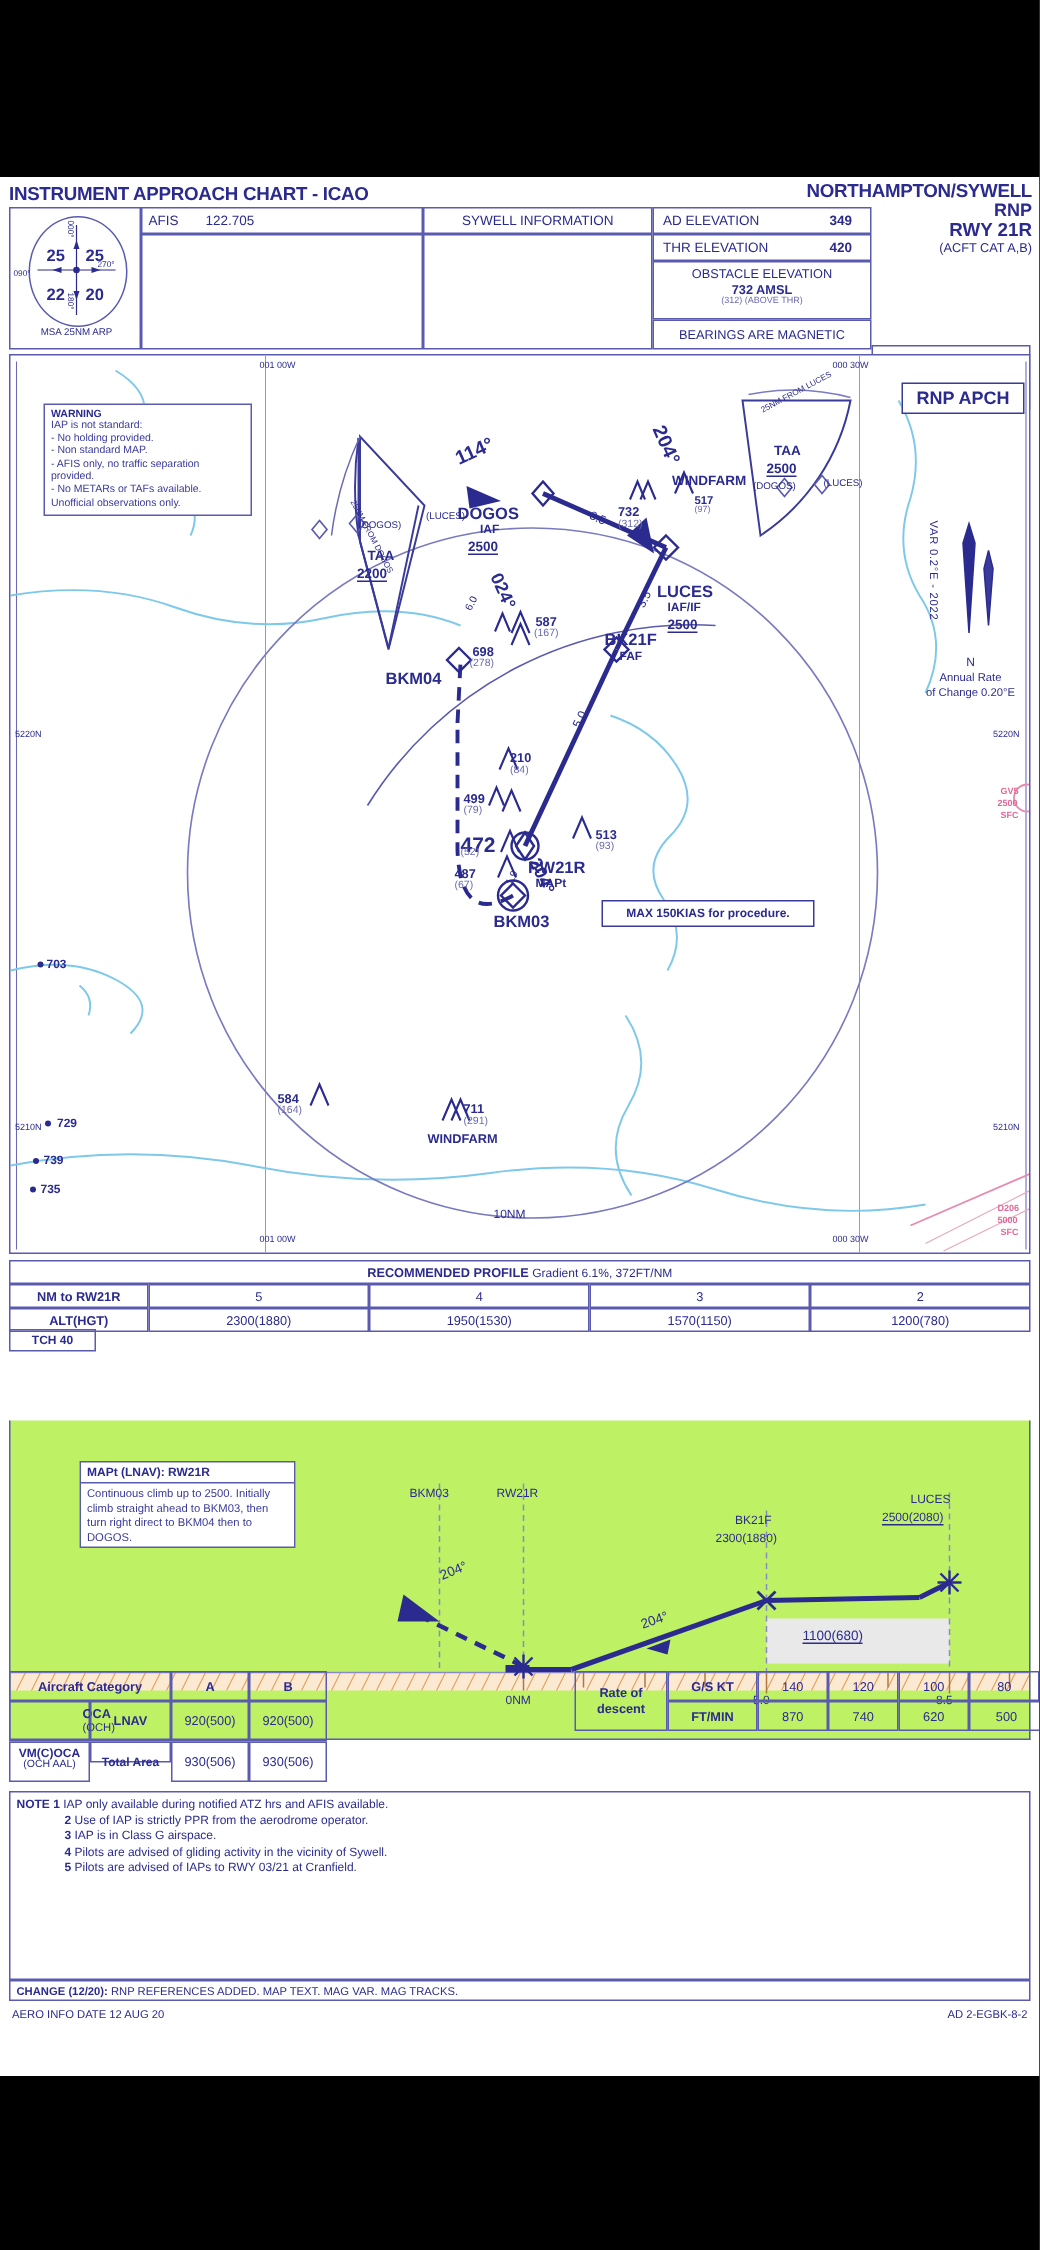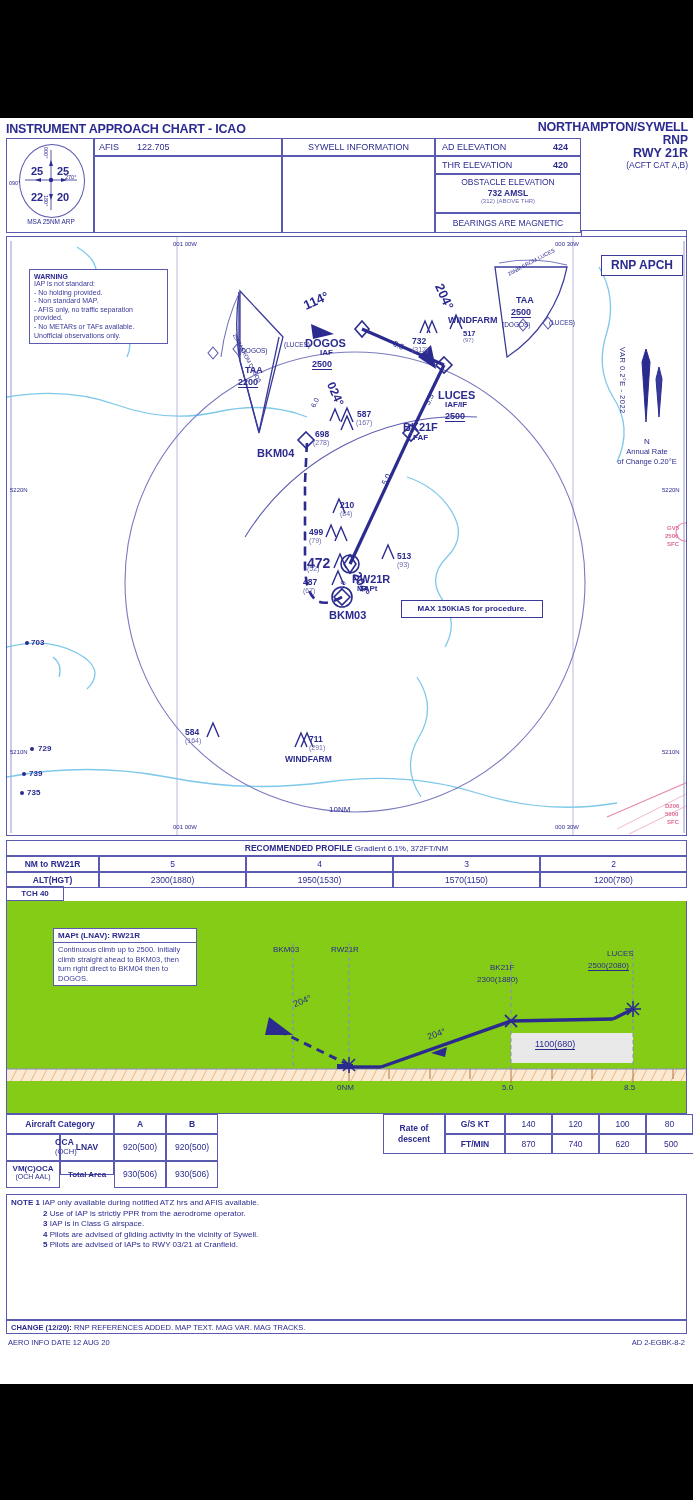--- a/index.html
+++ b/index.html
@@ -58,21 +58,21 @@
   
   .proft{position:absolute;left:6px;top:722px;width:681px;}
   .prow{display:flex;}
   .pcell{border:1px solid #5a5ab0;box-sizing:border-box;color:#2b2b8f;text-align:center;font-size:8.5px;padding:2px 0;}
   .ptitle{width:681px;font-weight:bold;}
   .ptitle span.g{font-weight:normal;font-size:8px;}
   .plab{width:93px;font-weight:bold;}
   .pval{width:147px;}
   .tch{position:absolute;left:6px;top:768px;width:58px;height:15px;border:1px solid #5a5ab0;box-sizing:border-box;text-align:center;font-size:8px;font-weight:bold;color:#2b2b8f;line-height:13px;}
   
-  .pview{position:absolute;left:6px;top:783px;width:681px;height:213px;border:1px solid #5a5ab0;border-top:none;box-sizing:border-box;background:#84cc16;overflow:hidden;}
+  .pview{position:absolute;left:6px;top:829px;width:681px;height:213px;border:1px solid #5a5ab0;border-top:none;box-sizing:border-box;background:#bef264;overflow:hidden;}
   .pview svg{position:absolute;left:0;top:0;}
   .mapbox{position:absolute;left:46px;top:27px;width:144px;border:1.4px solid #5a5ab0;background:#fff;box-sizing:border-box;}
   .mapbox .t{font-size:8px;font-weight:bold;color:#2b2b8f;padding:2px 4px;border-bottom:1.2px solid #5a5ab0;}
   .mapbox .b{font-size:7.5px;color:#3a3a9a;padding:2px 4px;line-height:9.6px;}
   .pvtxt{position:absolute;color:#2b2b8f;font-size:8px;white-space:nowrap;}
   
   .mintab{position:absolute;left:6px;top:996px;}
   .mcell{position:absolute;border:1px solid #5a5ab0;box-sizing:border-box;color:#2b2b8f;text-align:center;font-size:8.5px;}
   .rdtab{position:absolute;left:383px;top:996px;}
   .notes{position:absolute;left:6px;top:1076px;width:681px;height:126px;border:1px solid #5a5ab0;box-sizing:border-box;padding:3px 4px;}
@@ -123,21 +123,21 @@
 
     <div class="cellbox afis">
       <span class="k">AFIS</span>
       <span class="v">122.705</span>
     </div>
     <div class="cellbox afisblank"></div>
     <div class="cellbox swinfo">SYWELL INFORMATION</div>
     <div class="cellbox swblank"></div>
     <div class="cellbox adelev">
       <span class="k">AD ELEVATION</span>
-      <span class="v">424</span>
+      <span class="v">349</span>
     </div>
     <div class="cellbox thrlev">
       <span class="k">THR ELEVATION</span>
       <span class="v">420</span>
     </div>
     <div class="cellbox obst">
       <div class="t1">OBSTACLE ELEVATION</div>
       <div class="t2">732  AMSL</div>
       <div class="t3">(312)  (ABOVE THR)</div>
     </div>

